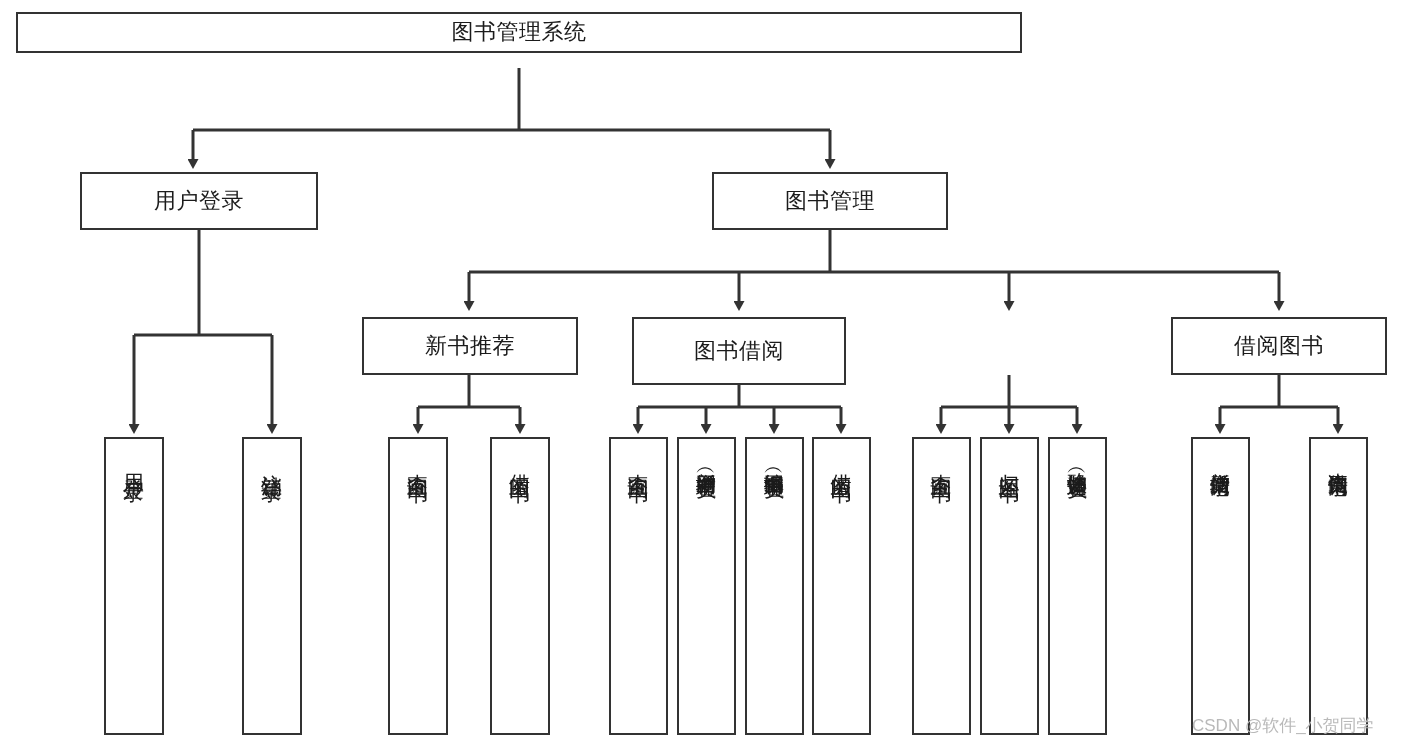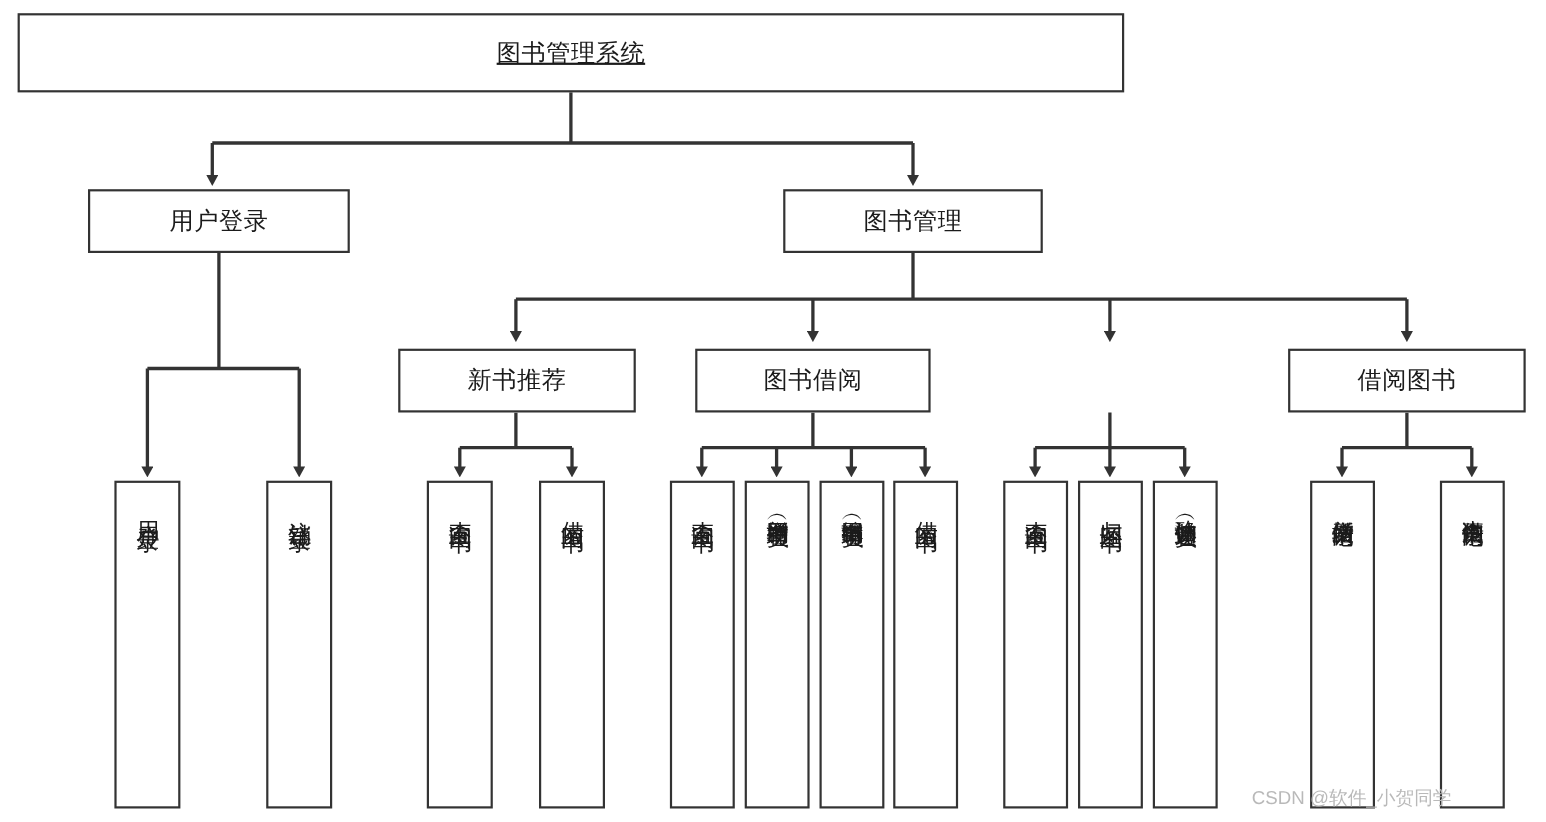--- a/index.html
+++ b/index.html
@@ -41,21 +41,21 @@
     writing-mode:vertical-rl;
     text-orientation:upright;
     font-size:21px;
     letter-spacing:3px;
     line-height:1;
   }
   .node.vert.tight .label{font-size:20px;letter-spacing:1px;}
 
   #watermark{
     position:absolute;
-    left:1138px;top:714px;
+    left:1192px;top:714px;
     font-size:17px;
     color:#b9b9b9;
     white-space:nowrap;
     user-select:none;
   }
 </style>
 </head>
 <body>
 
 <div id="diagram-root">
@@ -103,35 +103,35 @@
       <path d="M1009,407 L1009,425" marker-end="url(#arrow)"></path>
       <path d="M1077,407 L1077,425" marker-end="url(#arrow)"></path>
 
       <path d="M1279,375 L1279,407"></path>
       <path d="M1220,407 L1338,407"></path>
       <path d="M1220,407 L1220,425" marker-end="url(#arrow)"></path>
       <path d="M1338,407 L1338,425" marker-end="url(#arrow)"></path>
     </g>
   </svg>
 
-  <div class="node horiz" style="left:16px;top:12px;width:1006px;height:72px;text-decoration:underline;">
+  <div class="node horiz" style="left:16px;top:12px;width:1006px;height:41px;">
     <span class="label">图书管理系统</span>
   </div>
 
   <div class="node horiz" style="left:80px;top:172px;width:238px;height:58px;">
     <span class="label">用户登录</span>
   </div>
   <div class="node horiz" style="left:362px;top:317px;width:216px;height:58px;">
     <span class="label">新书推荐</span>
   </div>
 
   <div class="node horiz" style="left:712px;top:172px;width:236px;height:58px;">
     <span class="label">图书管理</span>
   </div>
-  <div class="node horiz" style="left:632px;top:317px;width:214px;height:58px;">
+  <div class="node horiz" style="left:632px;top:317px;width:214px;height:68px;">
     <span class="label">图书借阅</span>
   </div>
   <div class="node horiz" style="left:1171px;top:317px;width:216px;height:58px;">
     <span class="label">借阅图书</span>
   </div>
 
   <div class="node vert" style="left:104px;top:437px;width:60px;height:298px;">
     <span class="label">用户登录</span>
   </div>
   <div class="node vert" style="left:242px;top:437px;width:60px;height:298px;">

